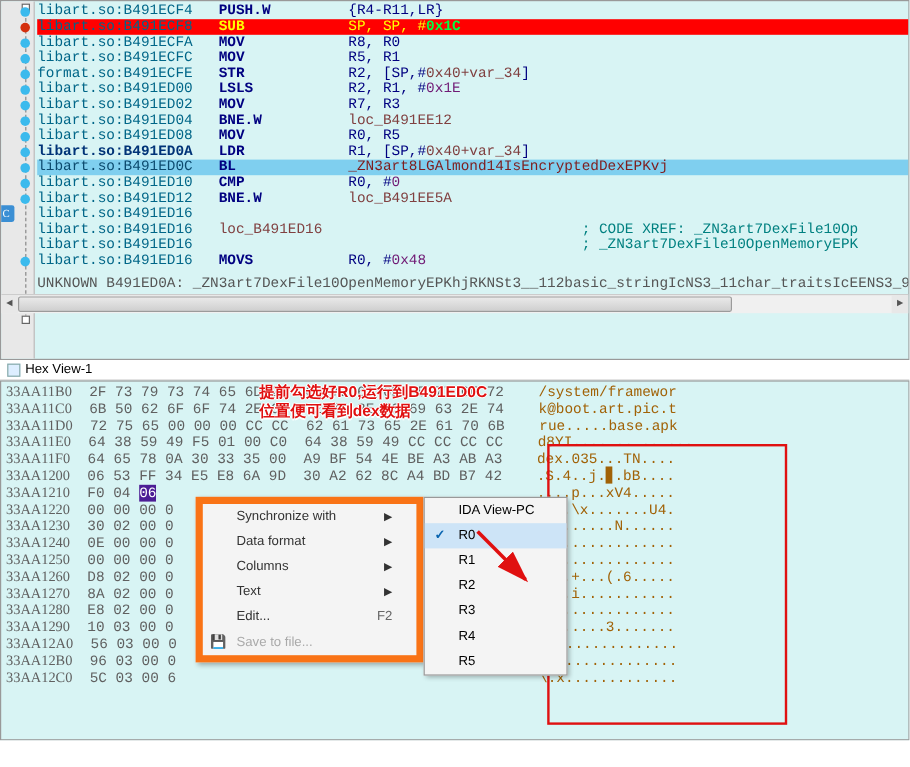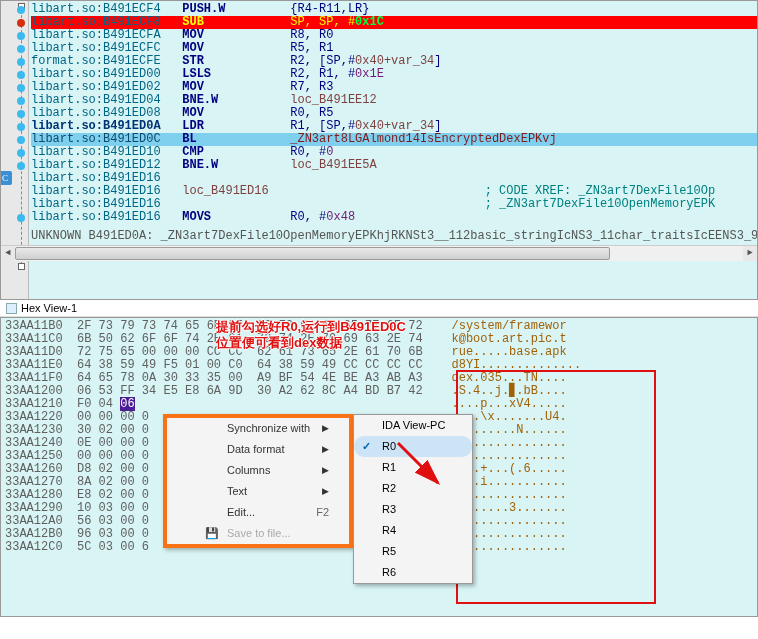--- a/index.html
+++ b/index.html
@@ -23,33 +23,33 @@
 .dot { position: absolute; left: -14px; top: 3px; width: 8px; height: 8px; border-radius: 50%; background: #3bbaed; }
 .dot.red { background: #d42f0e; }
 .scrollbar-h { height: 16px; background: #f0f0f0; border-top: 1px solid #ccc; position: relative; }
 .scroll-thumb { position: absolute; left: 14px; top: 1px; width: 595px; height: 13px; background: linear-gradient(#e9e9e9,#cfcfcf); border: 1px solid #9b9b9b; border-radius: 2px; }
 .scroll-arrow { position:absolute; top:0; width:14px; height:15px; background:#e8e8e8; text-align:center; font-size:9px; line-height:15px; color:#555; }
 .scroll-arrow.l{left:0;} .scroll-arrow.r{right:0;}
 .hex-title { font-family: Tahoma, sans-serif; font-size: 11px; padding: 2px 6px; background: #fff; border-bottom: 1px solid #ddd; display:flex; align-items:center; gap:4px;}
 .hex-title .sq { width:11px;height:11px;border:1px solid #8aa; background:#def;}
 .hexview { background: #d8f4f4; position: relative; padding: 2px 4px; line-height:13px; height: 300px; }
 .hex-line { white-space: pre; color: #606060; }
-.hex-line .addr { color: #606060; }
+.hex-line .addr { color: #606060; font-family: Liberation Serif, serif; }
 .hex-line .bytes { color: #606060; }
 .hex-line .asc { color: #a16207; }
 .hex-line .hl { background:#4c1d95; color:#fff; }
 .red-box { position: absolute; border: 2px solid #e01010; left: 455px; top: 52px; width: 200px; height: 234px; pointer-events:none; }
 .annotation { position: absolute; left: 215px; top: 1px; font-family: "Microsoft YaHei","SimHei",sans-serif; font-size: 13px; font-weight: bold; color: #e01010; text-shadow: -1px 0 #fff,1px 0 #fff,0 -1px #fff,0 1px #fff; line-height:16px; pointer-events:none;}
-.ctx-menu { position: absolute; left: 162px; top: 96px; background: #f4f4f4; border: 4px solid #f97316; box-shadow: 2px 2px 4px rgba(0,0,0,.3); font-family: Tahoma, sans-serif; font-size: 11px; width: 190px; padding-left: 32px; }
+.ctx-menu { position: absolute; left: 162px; top: 96px; background: #f4f4f4; border: 6px solid #f97316; box-shadow: 2px 2px 4px rgba(0,0,0,.3); font-family: Tahoma, sans-serif; font-size: 11px; width: 190px; }
 .ctx-item { padding: 4px 20px 4px 28px; color: #333; display:flex; justify-content:space-between; align-items:center; position:relative; }
 .ctx-item.disabled { color: #aaa; }
 .ctx-item .arrow { color:#333; font-size:9px; }
 .ctx-item .icon { position:absolute; left:6px; font-size:11px; color:#666; }
 .submenu { position: absolute; left: 352px; top: 96px; background: #f4f4f4; border: 1px solid #999; box-shadow: 2px 2px 4px rgba(0,0,0,.3); font-family: Tahoma, sans-serif; font-size: 11px; width: 120px; }
-.sub-item { padding: 4px 10px 4px 28px; position:relative;border-radius:10px; }
+.sub-item { padding: 4px 10px 4px 28px; position:relative; }
 .sub-item.sel { background: #cde4f7; }
 .sub-item .chk { position:absolute; left:8px; color:#0964b0; font-weight:bold; }
 .red-arrow { position:absolute; left:392px; top:120px; pointer-events:none; }
 .gutter { position:absolute; left:0; top:0; width:28px; height:100%; background:#e8e8e8; border-right:1px solid #bbb; }
 .gutter-badge { position:absolute; left:-3px; top:170px; width:14px; height:14px; background:#3b8fd4; color:#fff; font-size:9px; text-align:center; line-height:14px; font-family:Tahoma; border-radius:2px;}
 .fold-line{ position:absolute; left:20px; top:4px; width:1px; height:260px; border-left:1px dashed #888;}
 .fold-dot{ position:absolute; left:17px; width:7px; height:7px; border:1px solid #666; background:#fff;}
 </style>
 </head>
 <body>
@@ -149,21 +149,20 @@
       </div>
     </div>
   <div class="submenu" id="sub">
       <div class="sub-item"><span>IDA View-PC</span></div>
       <div class="sub-item sel"><span class="chk">✓</span><span>R0</span></div>
       <div class="sub-item"><span>R1</span></div>
       <div class="sub-item"><span>R2</span></div>
       <div class="sub-item"><span>R3</span></div>
       <div class="sub-item"><span>R4</span></div>
       <div class="sub-item"><span>R5</span></div>
-      <div class="sub-item"><span>R6</span></div>
     </div>
 
   <svg class="red-arrow" width="60" height="60">
     <defs>
         <marker id="ah" markerWidth="10" markerHeight="10" refX="8" refY="3" orient="auto">
           <path d="M0,0 L0,6 L9,3 z" fill="#e01010"></path>
         </marker>
       </defs>
     <line x1="5" y1="5" x2="45" y2="45" stroke="#e01010" stroke-width="3" marker-end="url(#ah)"></line>
   </svg>

